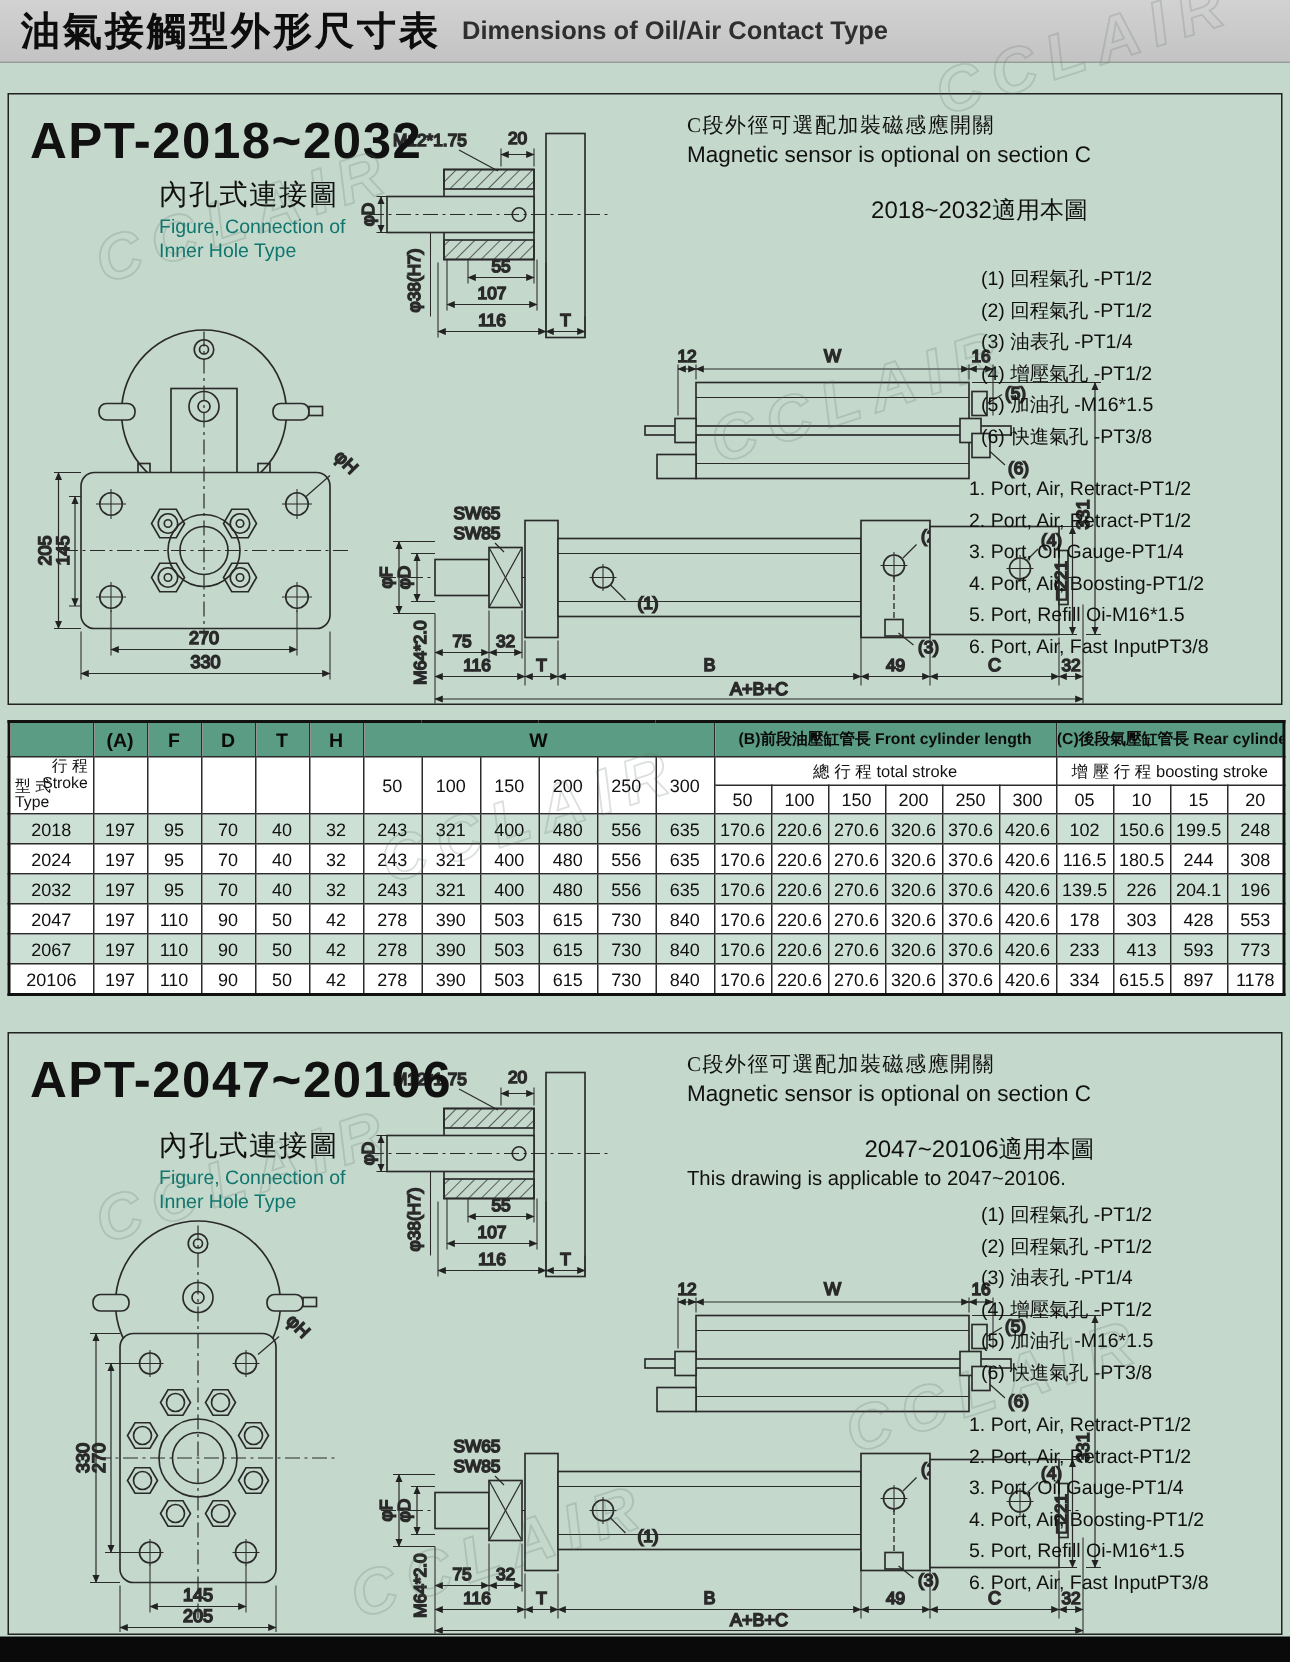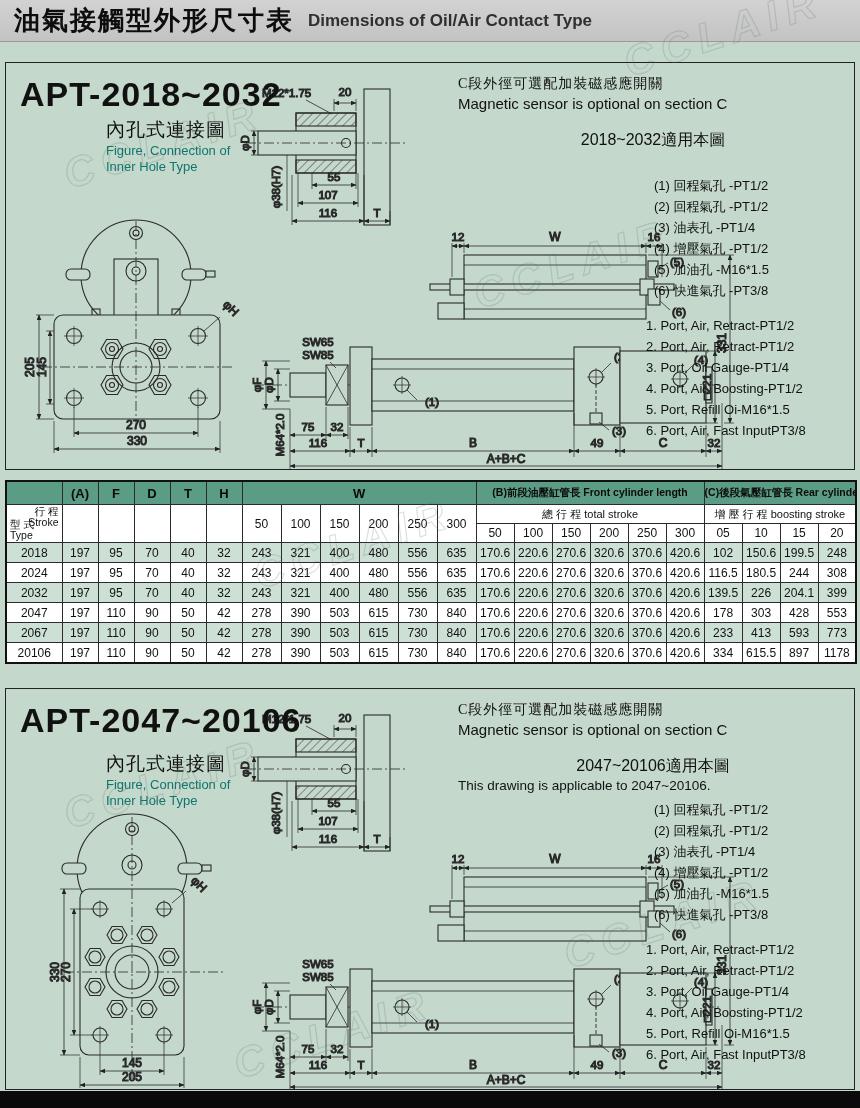--- a/index.html
+++ b/index.html
@@ -451,21 +451,21 @@
           <td>635</td>
           <td>170.6</td>
           <td>220.6</td>
           <td>270.6</td>
           <td>320.6</td>
           <td>370.6</td>
           <td>420.6</td>
           <td>139.5</td>
           <td>226</td>
           <td>204.1</td>
-          <td>399</td>
+          <td>196</td>
         </tr>
         <tr>
           <td>2047</td>
           <td>197</td>
           <td>110</td>
           <td>90</td>
           <td>50</td>
           <td>42</td>
           <td>278</td>
           <td>390</td>

